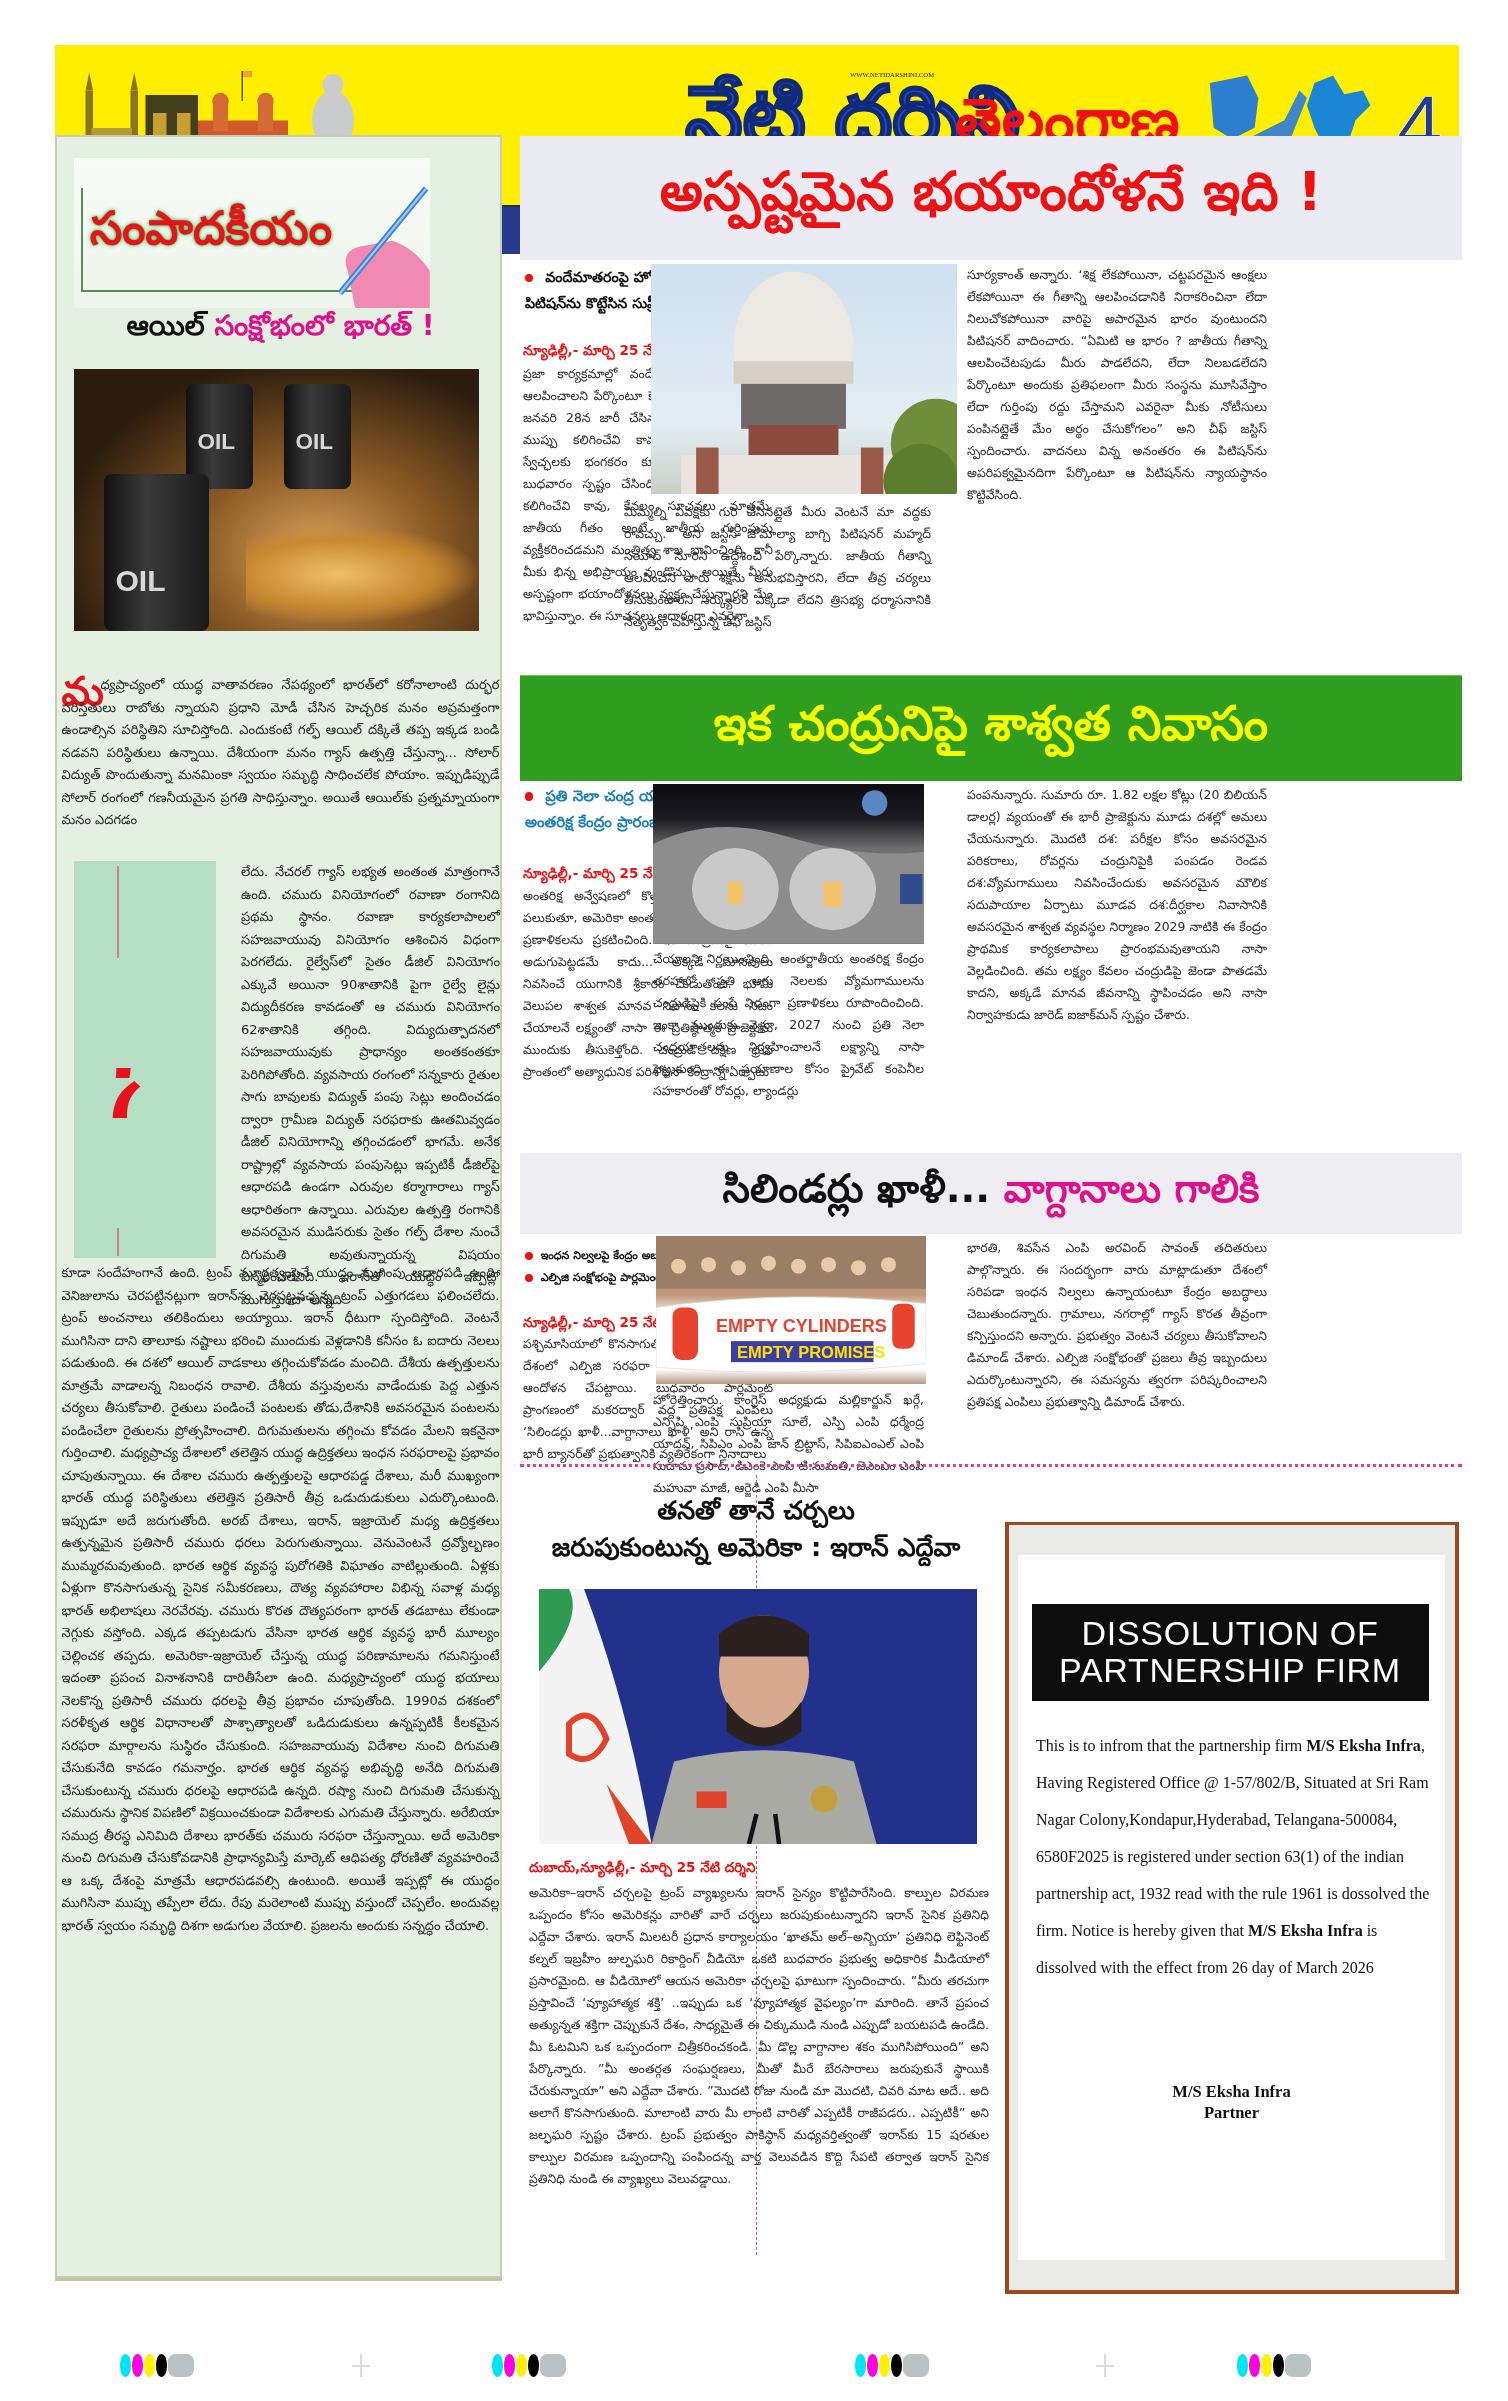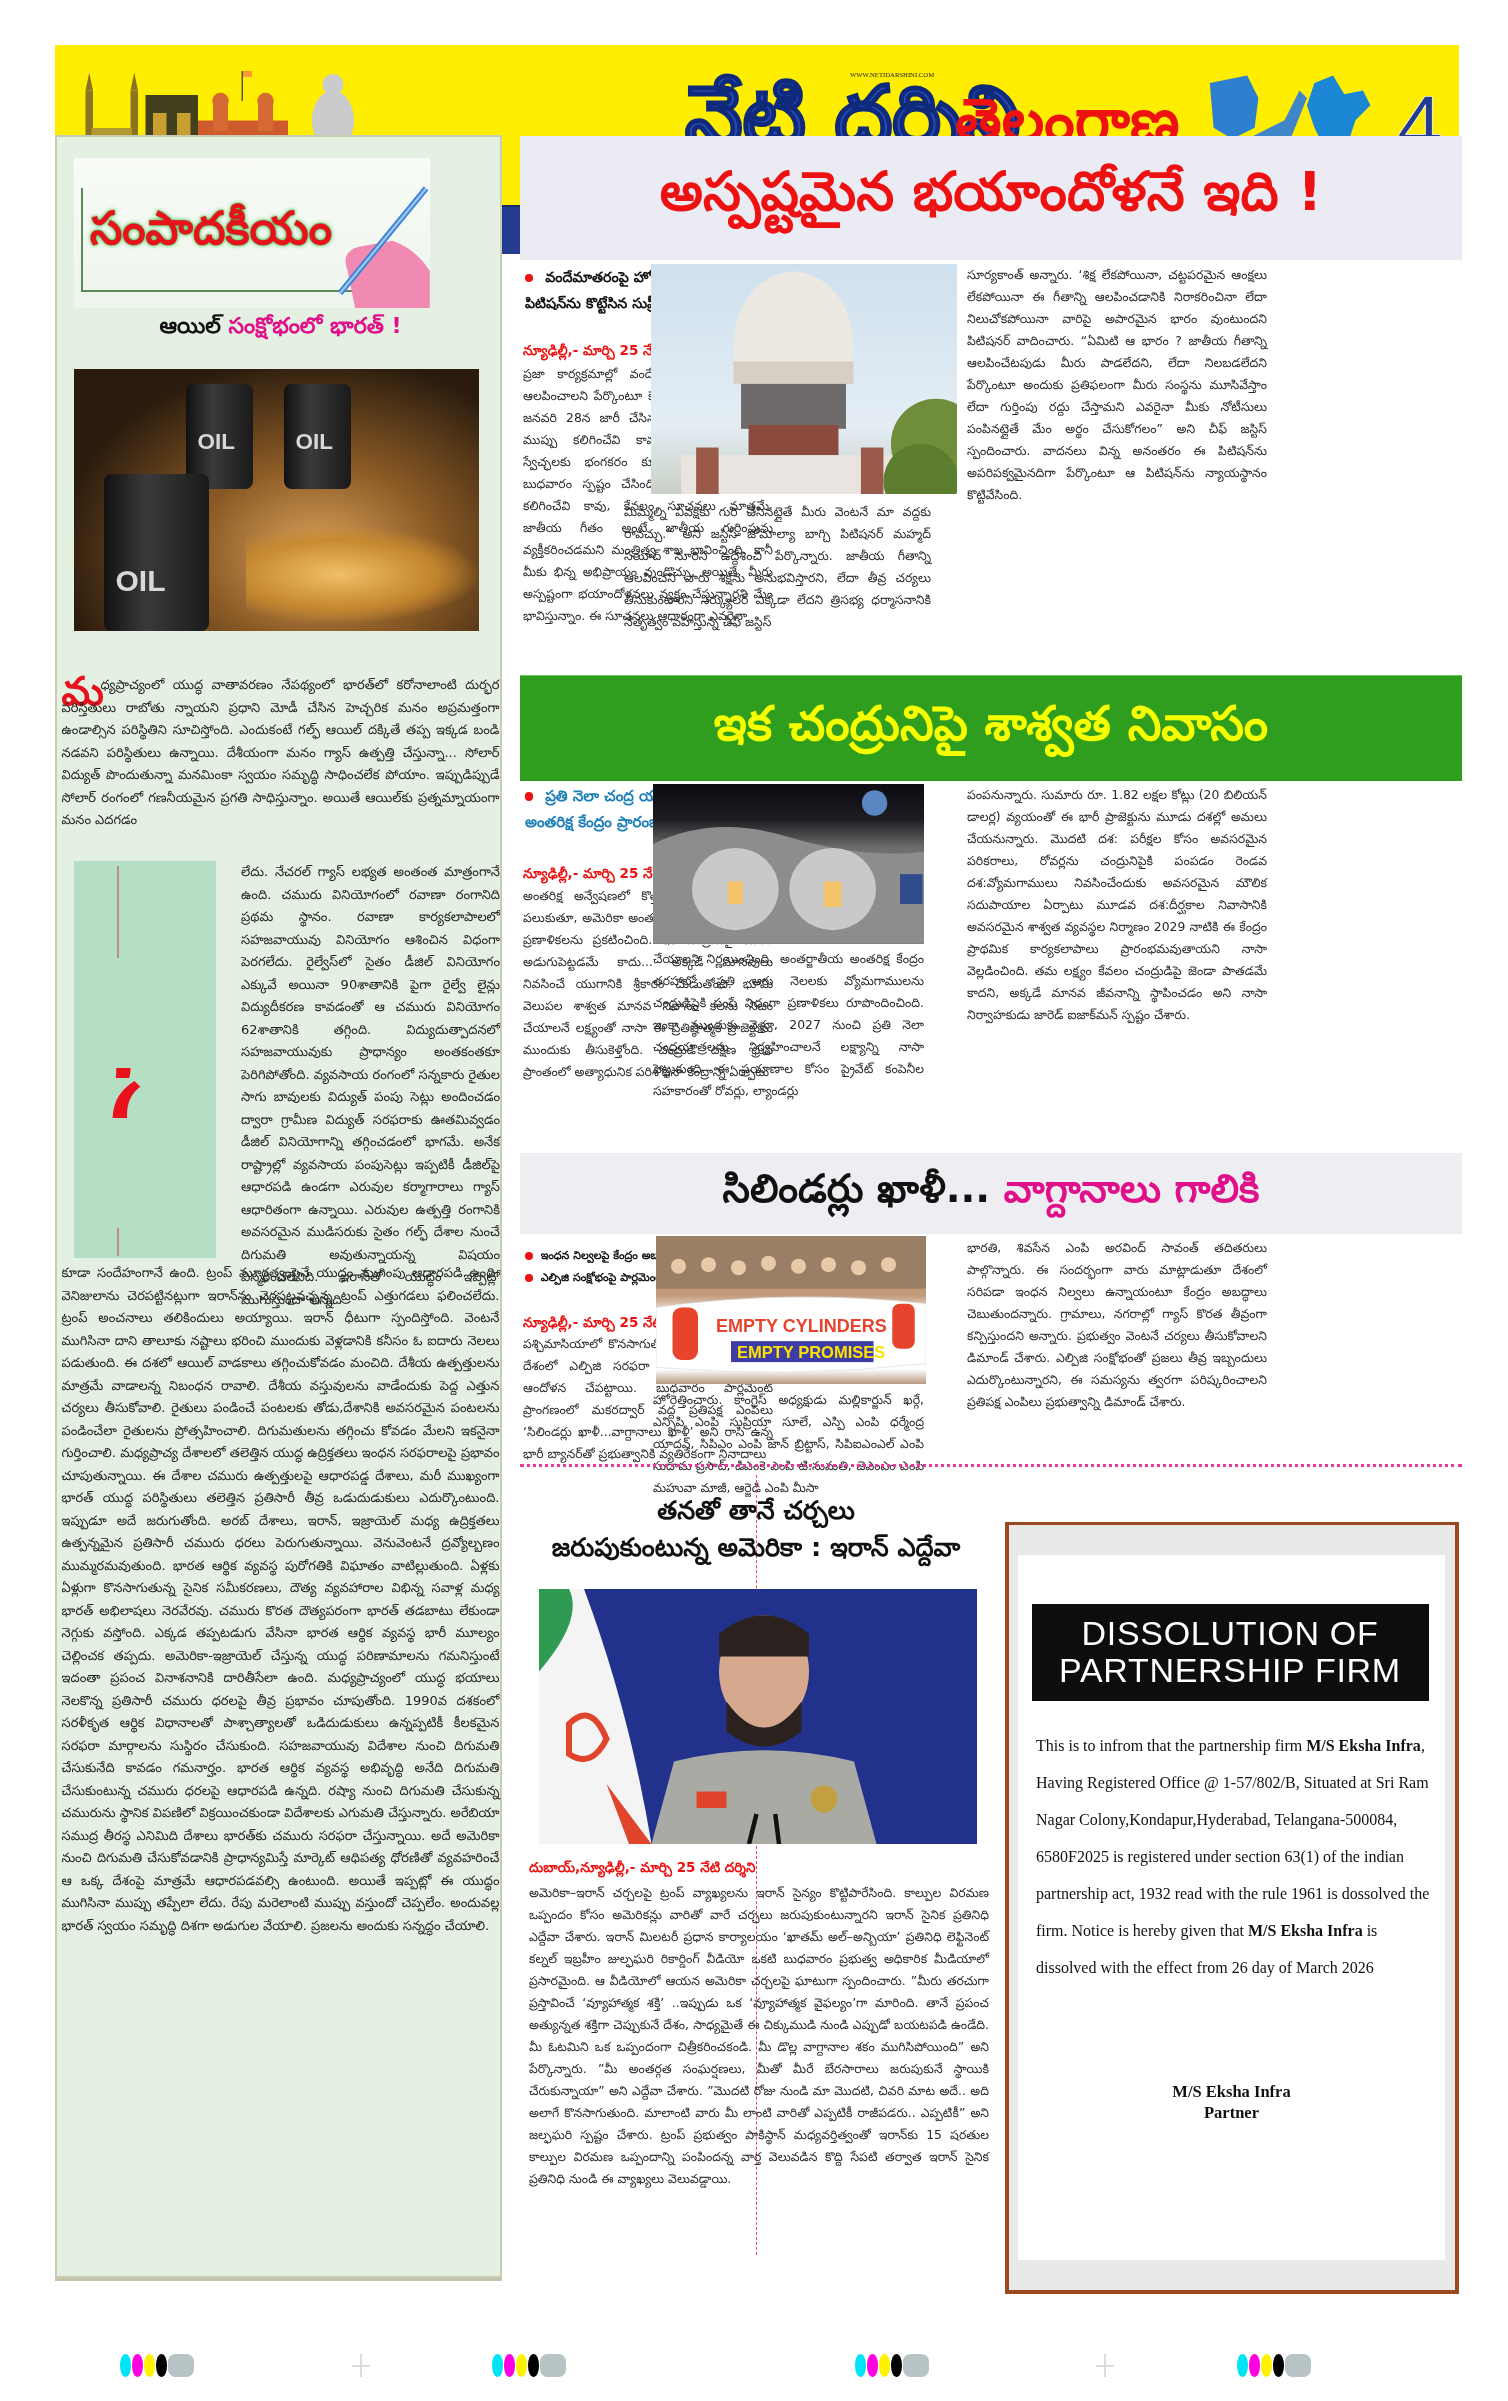--- a/index.html
+++ b/index.html
@@ -24,21 +24,21 @@
   .mast-url { position: absolute; left: 315px; top: 171px; font-size: 24px; color: #fff; font-family: "Liberation Sans", sans-serif; }
   .mast-date { position: absolute; left: 967px; top: 172px; font-size: 21px; color: #fff; font-weight: bold; }
 
   
   .editorial { position: absolute; left: 55px; top: 135px; width: 447px; height: 2143px; background: #e4f1e2; border: 2.2px solid #c9cbb3; box-shadow: 0 3px 0 #c2c3a8; }
   .ed-banner { position: absolute; left: 16.5px; top: 21px; width: 356px; height: 150px; background: linear-gradient(180deg, #f8fbf7, #eef5ec); }
   .ed-banner .ed-title { position: absolute; left: 16.5px; top: 40px; font-size: 46px; font-weight: bold; color: #e8121c; text-shadow: 0 0 4.5px #3fb843, 0 0 1.5px #3fb843; line-height: 60px; }
   .ed-banner .ed-line { position: absolute; left: 7.5px; top: 132px; width: 300px; height: 1.5px; background: #5a8a5c; }
   .ed-banner .ed-line2 { position: absolute; left: 7.5px; top: 30px; width: 1.5px; height: 103px; background: #5a8a5c; }
   .ed-banner .hand { position: absolute; right: 0; top: 22.5px; width: 105px; height: 127px; }
-  .ed-headline { position: absolute; left: 0; top: 166px; width: 447px; text-align: center; font-size: 22px; font-weight: bold; line-height: 45px; }
+  .ed-headline { position: absolute; left: 0; top: 166px; width: 447px; text-align: center; font-size: 28px; font-weight: bold; line-height: 45px; }
   .ed-headline .h-black { color: #111; }
   .ed-headline .h-pink { color: #e0108a; }
   .ed-photo { position: absolute; left: 16.5px; top: 232px; width: 405px; height: 262px; background: radial-gradient(ellipse at 60% 70%, #d9a25a 0%, #8a5a25 35%, #2b1c0e 75%); overflow: hidden; }
   .ed-photo .barrel { position: absolute; background: linear-gradient(90deg, #111 0%, #3a3a3a 40%, #1a1a1a 100%); border-radius: 7.5px; }
   .ed-photo .barrel span { position: absolute; left: 12px; top: 45px; color: #d8d8d8; font-size: 22.5px; font-weight: bold; font-family: "Liberation Sans", sans-serif; }
   .ed-photo .map { position: absolute; left: 172px; top: 157px; width: 232px; height: 97px; background: radial-gradient(ellipse at 40% 50%, #f4c46a 0%, #c8892e 50%, transparent 72%); opacity: 0.9; }
   .ed-dropcap { position: absolute; left: 4.5px; top: 534px; font-size: 40px; font-weight: bold; color: #e8121c; line-height: 40px; }
   .ed-body { position: absolute; left: 4.5px; top: 537px; width: 438px; font-size: 13px; line-height: 22.5px; text-align: justify; color: #222; }
   .ed-body p { text-indent: 39px; }
   .ed-quote-box { position: absolute; left: 16.5px; top: 724px; width: 142px; height: 397px; background: #b5dfc5; }

